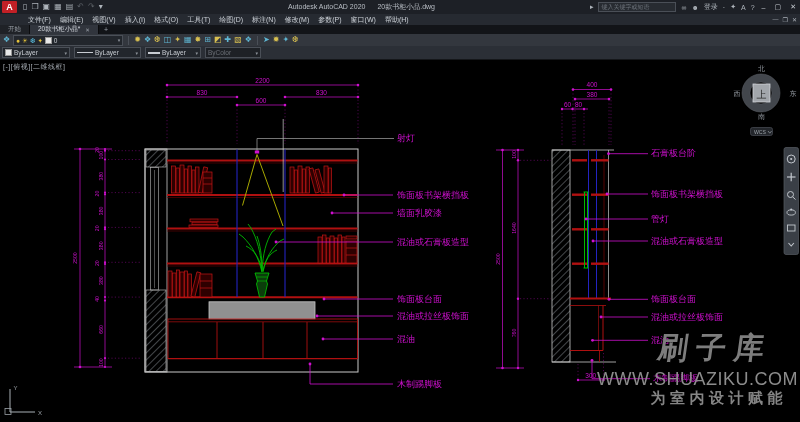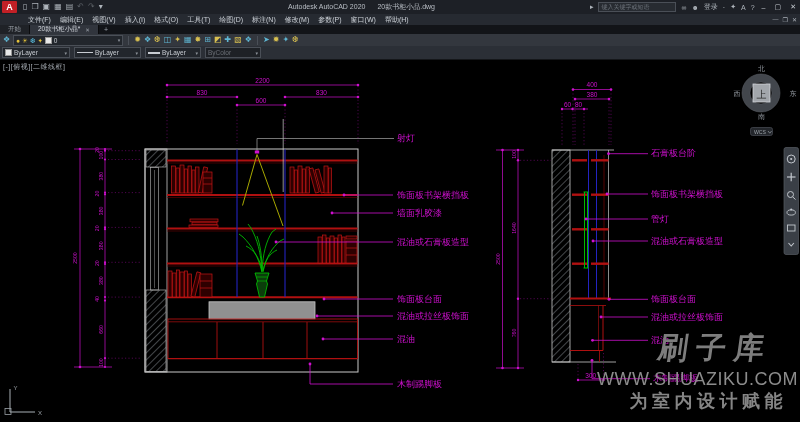--- a/index.html
+++ b/index.html
@@ -54,21 +54,21 @@
   svg text{font-family:"Liberation Sans","DejaVu Sans",sans-serif;}
   .dimt{fill:#cf10cf;font-size:6.5px;text-anchor:middle;}
   .chain{fill:#cf10cf;font-size:5.2px;text-anchor:middle;}
   .ann{fill:#cf10cf;font-size:9px;}
   .cube{fill:#8f959c;font-size:7px;text-anchor:middle;}
 
   
   .watermark{position:absolute;right:0;bottom:0;width:340px;height:90px;z-index:2;pointer-events:none;}
   .wm-brand{position:absolute;top:-4px;right:28px;font-size:30px;font-weight:bold;color:#7d7d7d;letter-spacing:8px;transform:skewX(-8deg);}
   .wm-url{position:absolute;top:37px;right:2px;font-size:18px;color:#8c8c8c;letter-spacing:.5px;}
-  .wm-slogan{position:absolute;top:57px;right:13px;font-size:18px;font-weight:bold;color:#858585;letter-spacing:4.5px;text-align:right;}
+  .wm-slogan{position:absolute;top:57px;right:13px;font-size:15px;font-weight:bold;color:#858585;letter-spacing:4.5px;text-align:right;}
 </style>
 </head>
 <body>
 
 <div class="app">
 
   <div class="titlebar">
     <div class="logo">A</div>
     <div class="qat">
       <span>▯</span>

